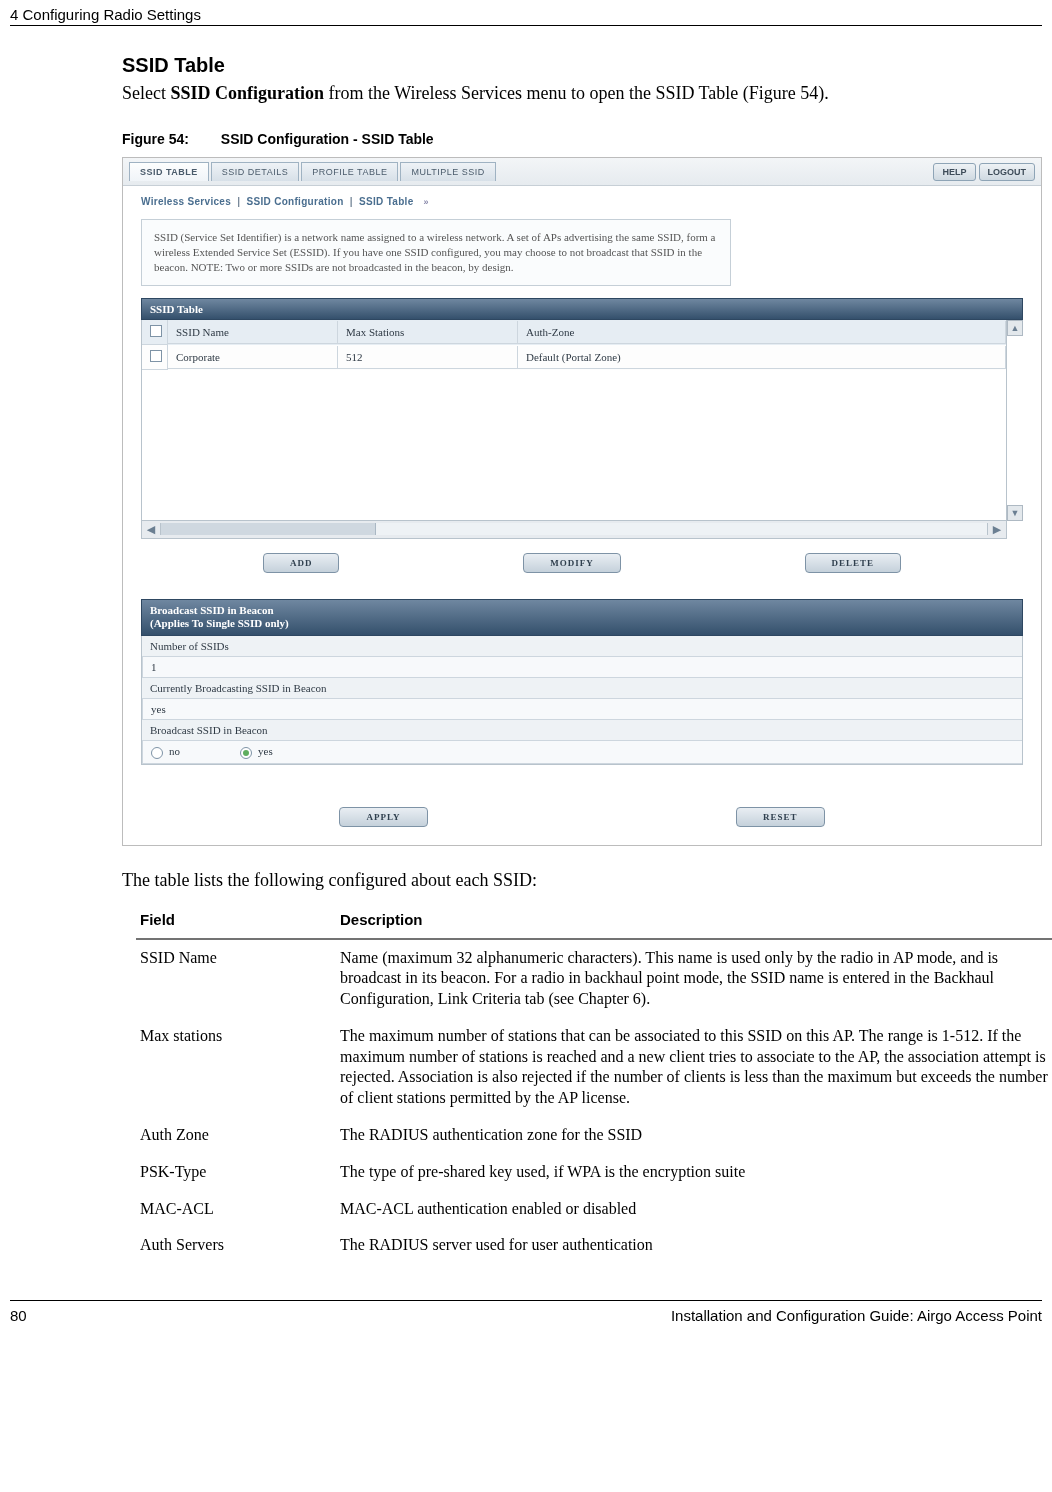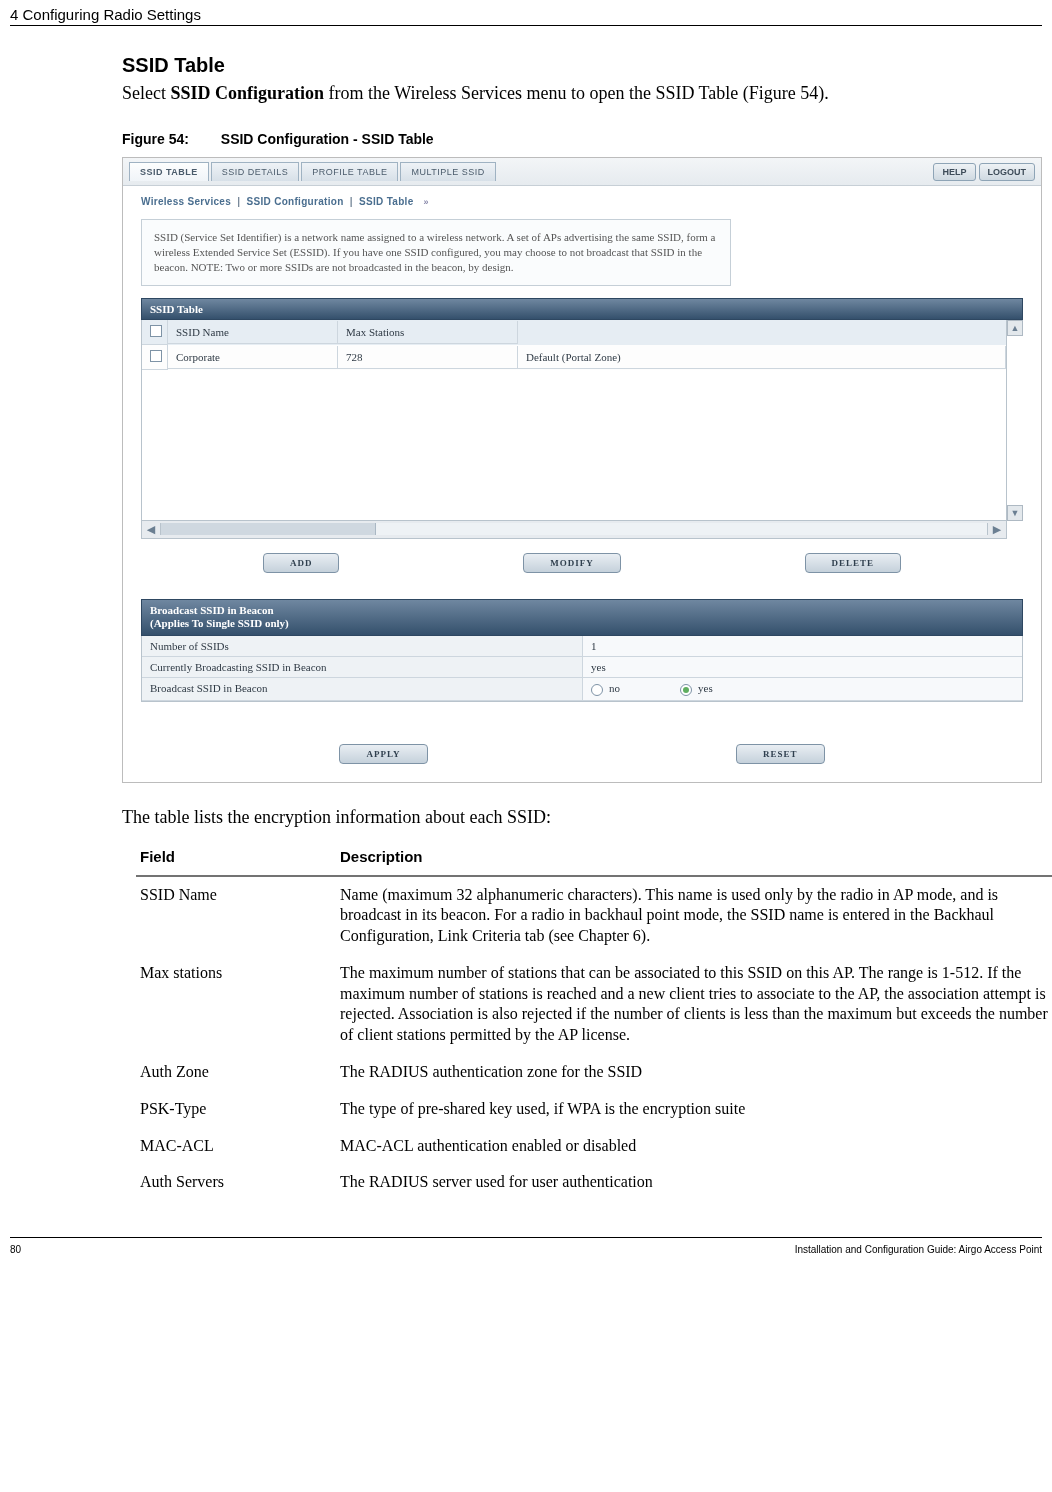--- a/index.html
+++ b/index.html
@@ -159,21 +159,21 @@
   }
   .sect-sub {
     background: linear-gradient(#6f87a0,#34506c);
     color:#fff;
     font-weight:bold;
     font-size:11px;
     padding:4px 8px;
     border:1px solid #2e4761;
     line-height:1.25;
   }
-  .kv { display:grid; grid-template-columns: 1fr 1fr; border:1px solid #b8c3cc; border-top:none;}
+  .kv { display:grid; grid-template-columns: 1fr; border:1px solid #b8c3cc; border-top:none;}
   .kv > .k, .kv > .v { padding:4px 8px; border-bottom:1px solid #cdd6de; font-size:11px; color:#2f3a45; background:#eef2f5;}
   .kv > .v { border-left:1px solid #cdd6de; background:#f7f9fb;}
   .radio-row { display:flex; gap:60px; align-items:flex-start;}
   .dot { width:12px; height:12px; border:1px solid #7e93a6; border-radius:50%; display:inline-block; vertical-align:middle; margin-right:6px; background:#fff; position:relative;}
   .dot.sel::after{content:""; position:absolute; left:2px; top:2px; width:6px; height:6px; border-radius:50%; background:#5fae5f;}
   .btnrow2 { display:flex; justify-content:space-evenly; padding:10px 10px 4px; gap: 120px; margin-top: 32px;}
   
   
   .post-text { font-size:18px; margin-top:24px; margin-bottom:14px; }
   .fdtbl {
@@ -182,21 +182,21 @@
     width: 100%;
     margin-left: 14px;
   }
   .fdtbl th { text-align:left; font-size:15px; padding: 6px 4px 10px; vertical-align:top; border-bottom:2px solid #737373;}
   .fdtbl td { font-family: "Times New Roman", Times, serif; font-size:16px; padding:8px 4px; vertical-align:top; line-height:1.3;}
   .fdtbl td.field { width: 200px; }
   .footer-row {
     display:flex;
     justify-content:space-between;
     font-family: Arial, Helvetica, sans-serif;
-    font-size:10px;
+    font-size:15px;
     border-top:1px solid #000;
     margin-top:36px;
     padding-top:6px;
   }
   .vscroll-arrow{
     position:absolute; right:0; width:16px; height:16px; background:#e3e8ec; border:1px solid #aeb9c3;
     color:#6b7f92; font-size:9px; text-align:center; line-height:14px; cursor:pointer;
   }
   .tbl-outer {position:relative;}
   .bc-arrows{ color:#88a; font-size:9px; margin-left:4px;}
@@ -247,25 +247,26 @@
     </div>
 
     <div class="panel-pad">
       <div class="sect-title">SSID Table</div>
       <div class="tbl-outer">
         <div class="tbl-wrap" style="margin-right:16px;">
           <div class="tbl-head">
             <div><span class="chk"></span></div>
             <div>SSID Name</div>
             <div>Max Stations</div>
+            <div>Auth-Zone</div>
           </div>
           <div class="tbl-row">
             <div><span class="chk"></span></div>
             <div>Corporate</div>
-            <div>728</div>
+            <div>512</div>
             <div>Default (Portal Zone)</div>
           </div>
           <div class="tbl-empty"></div>
         </div>
         <div class="vscroll-arrow" style="top:0">▲</div>
         <div class="vscroll-arrow" style="bottom:0">▼</div>
       </div>
       <div class="hscroll" style="margin-right:16px;">
         <div class="arrow">◀</div>
         <div class="track">
@@ -298,21 +299,21 @@
           </div>
         </div>
       </div>
       <div class="btnrow2">
         <div class="cap-btn">APPLY</div>
         <div class="cap-btn">RESET</div>
       </div>
     </div>
   </div>
 
-  <p class="post-text">The table lists the encryption information about each SSID:</p>
+  <p class="post-text">The table lists the following configured about each SSID:</p>
 
   <table class="fdtbl">
     <thead>
       <tr>
         <th>Field</th>
         <th>Description</th>
       </tr>
     </thead>
     <tbody>
       <tr>

